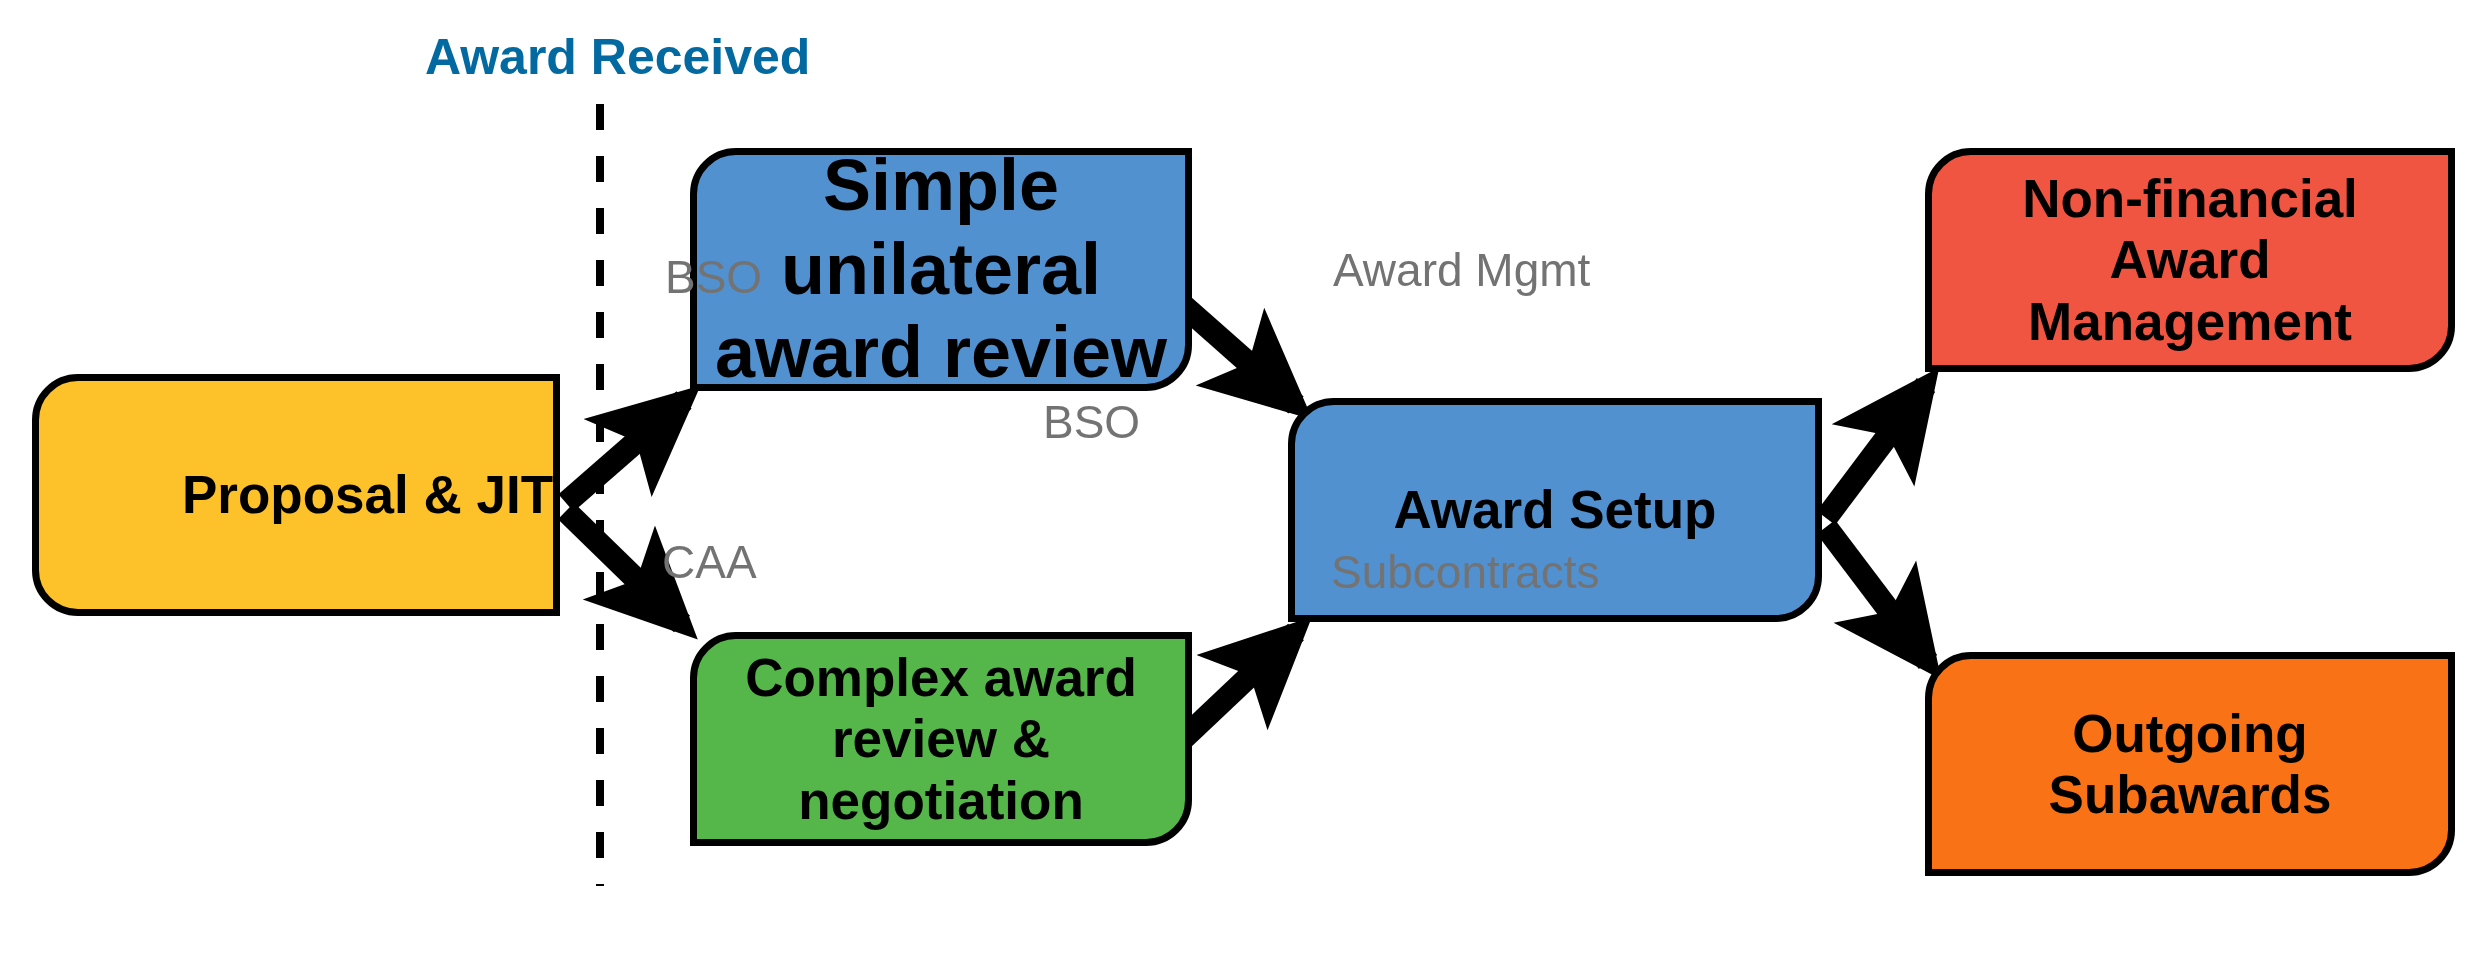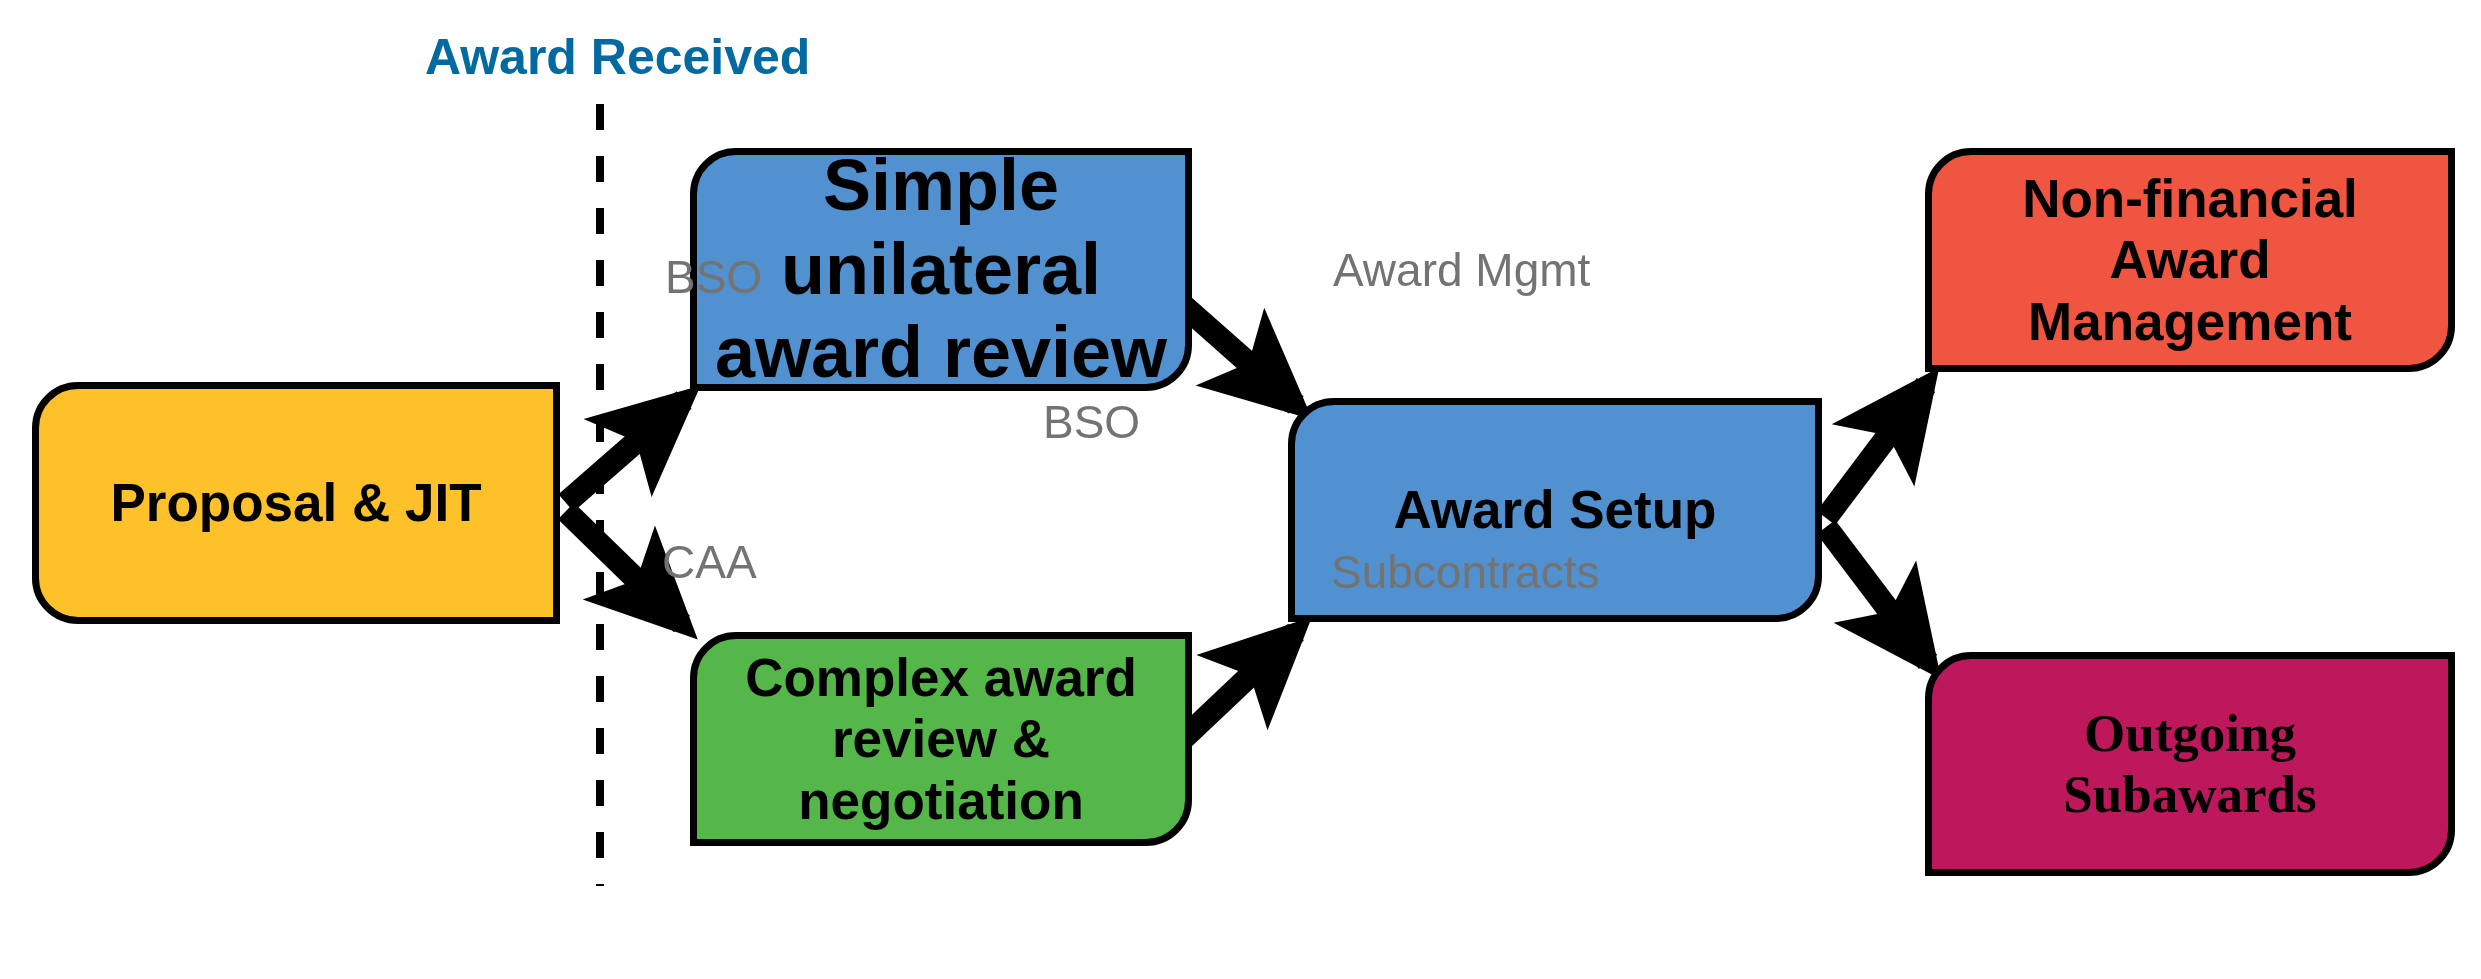--- a/index.html
+++ b/index.html
@@ -53,21 +53,21 @@
     color: #0369a1;
     white-space: nowrap;
     z-index: 3;
   }
   .divider {
     position: absolute;
     z-index: 1;
   }
 
   
-  #node-proposal  { left: 32px;   top: 382px; width: 528px; height: 242px; font-size: 53px; }
+  #node-proposal  { left: 32px;   top: 374px; width: 528px; height: 242px; font-size: 53px; justify-content: flex-end; }
   #node-simple    { left: 690px;  top: 148px; width: 502px; height: 243px; font-size: 72px; padding: 0 14px; }
   #node-complex   { left: 690px;  top: 632px; width: 502px; height: 214px; font-size: 53px; padding: 8px 14px; }
   #node-setup     { left: 1288px; top: 398px; width: 534px; height: 224px; font-size: 53px; }
   #node-nonfin    { left: 1925px; top: 148px; width: 530px; height: 224px; font-size: 53px; padding: 14px 14px; }
   #node-outgoing  { left: 1925px; top: 652px; width: 530px; height: 224px; font-size: 53px; padding: 0 14px; }
 
   
   #label-preaward     { left: 168px;  top: 400px; }
   #label-bso-simple   { left: 665px;  top: 250px; }
   #label-caa          { left: 662px;  top: 535px; }
@@ -155,21 +155,21 @@
 
   <div class="node r-tl-br" id="node-nonfin" style="background:#EF5540;">
     <span>
       <span>Non-financial</span><br>
       <span>Award</span><br>
       <span>Management</span>
     </span>
   </div>
   <div class="sub" id="label-awardmgmt">Award Mgmt</div>
 
-  <div class="node r-tl-br" id="node-outgoing" style="background:#be185d;font-family:Liberation Serif, serif;">
+  <div class="node r-tl-br" id="node-outgoing" style="background:#f97316;">
     <span>
       <span>Outgoing</span><br>
       <span>Subawards</span>
     </span>
   </div>
   <div class="sub" id="label-subcontracts">Subcontracts</div>
 
 </div>
 
 </body></html>

